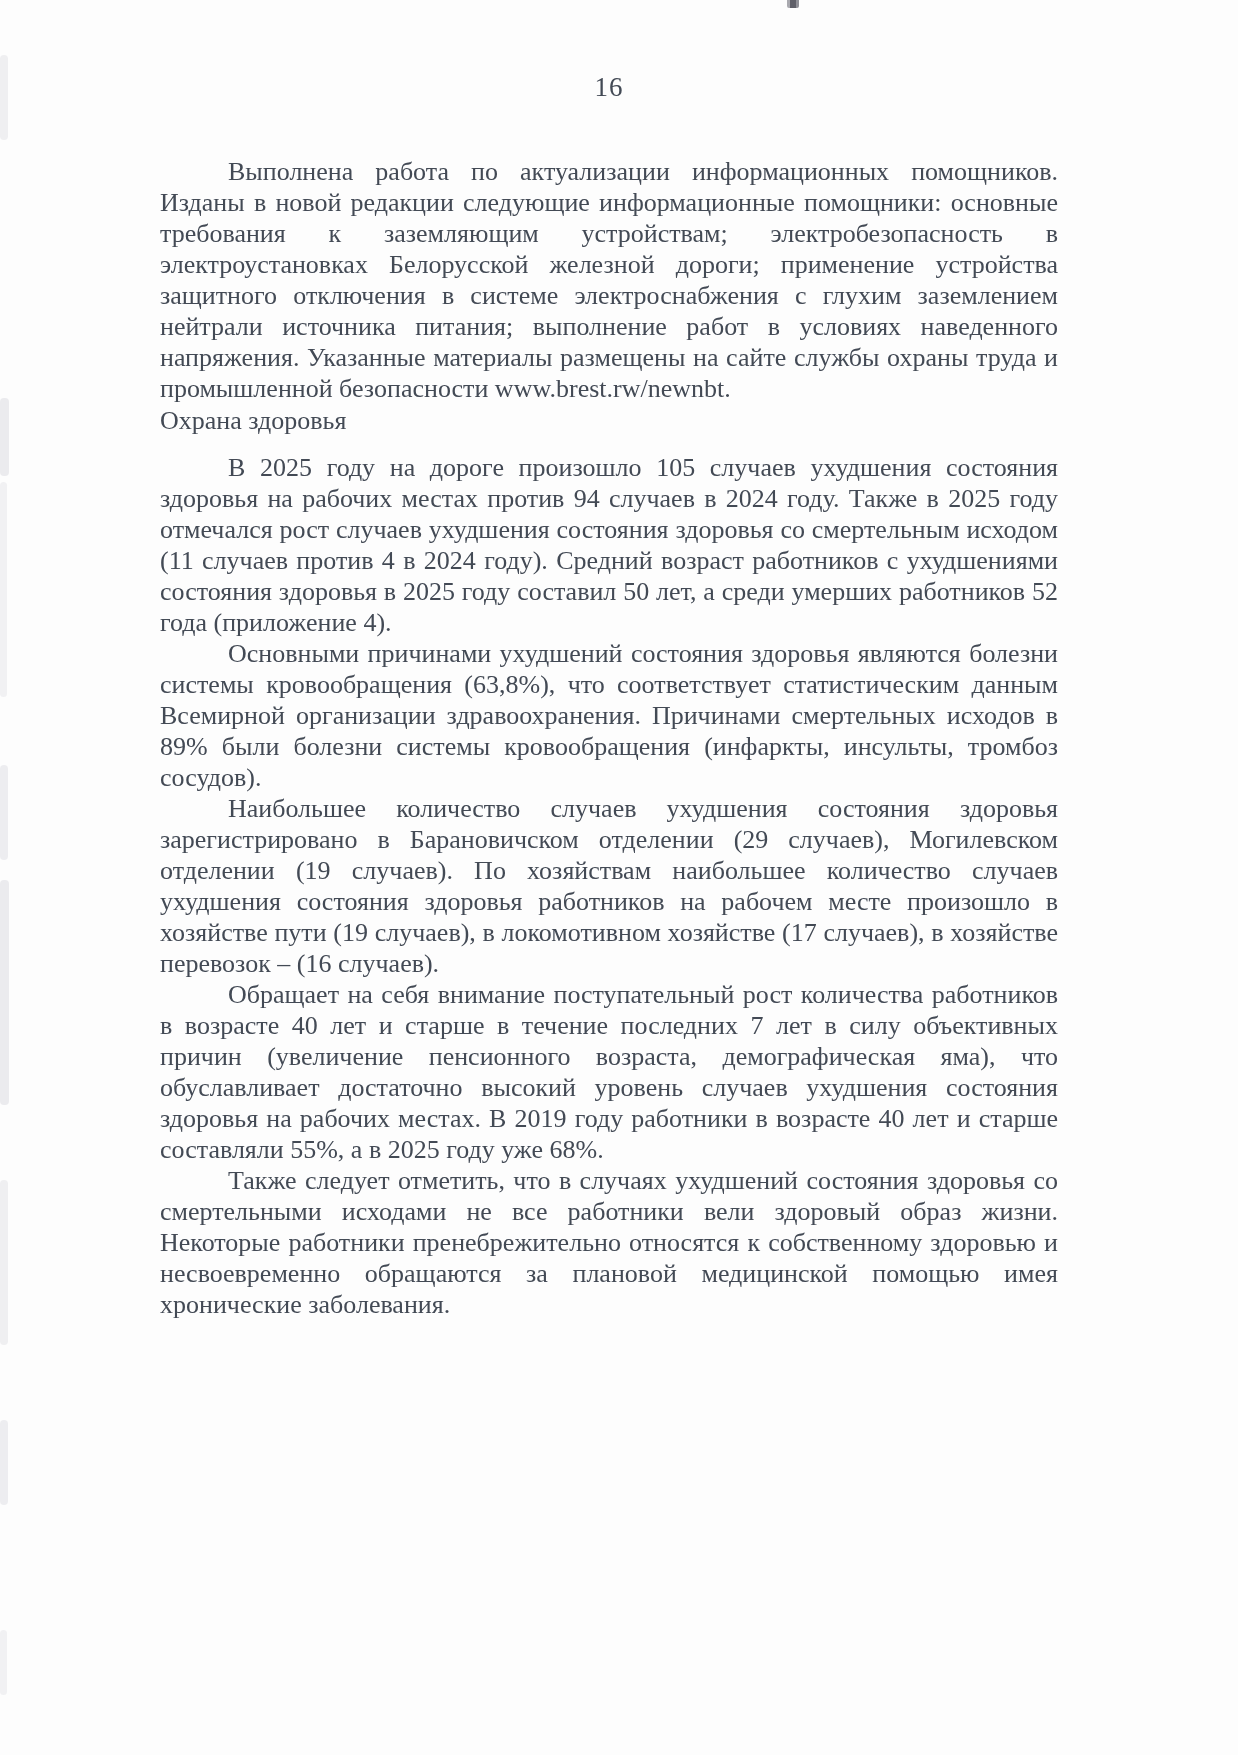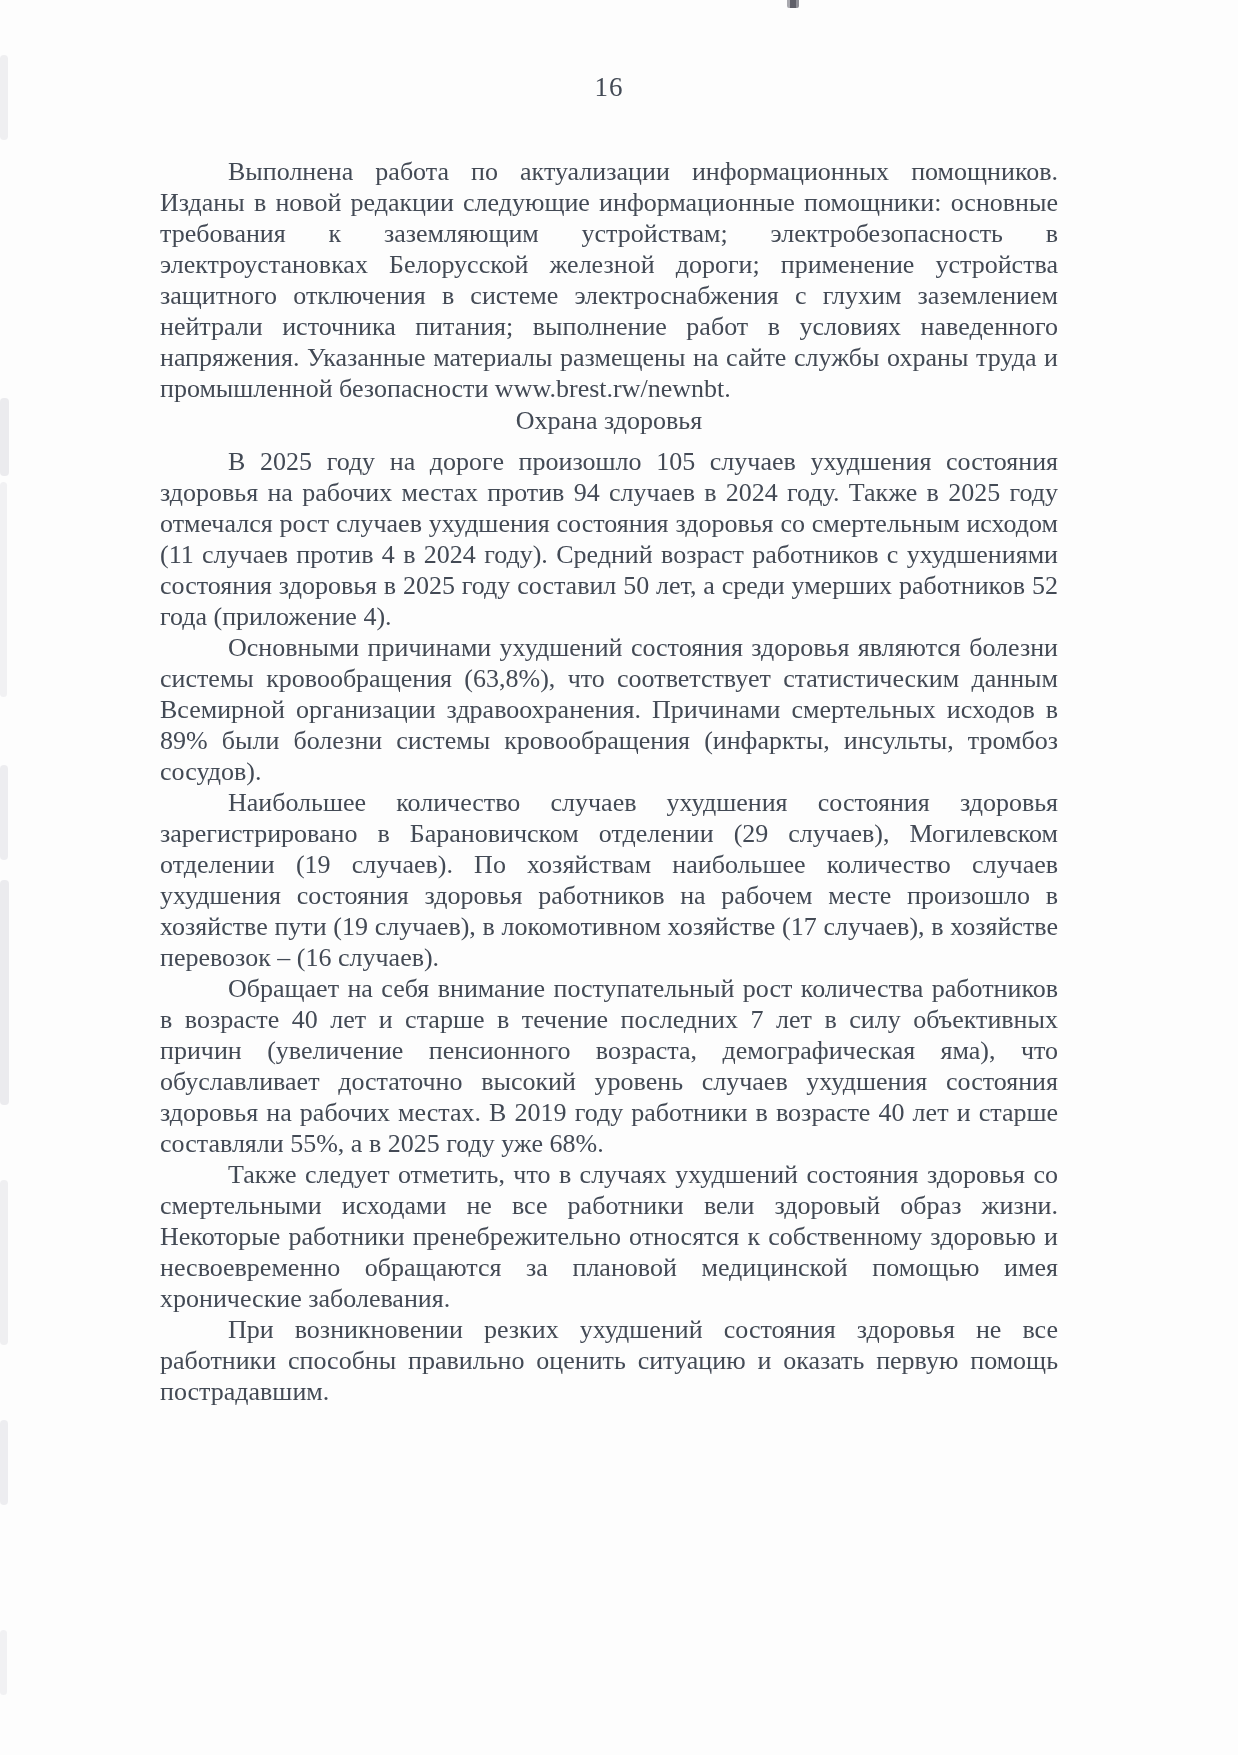--- a/index.html
+++ b/index.html
@@ -50,24 +50,23 @@
     font-size: 26px;
     line-height: 31px;
     text-align: justify;
     text-justify: inter-word;
   }
   .para {
     margin: 0;
     text-indent: 68px;
   }
   .heading {
-    margin: 1px 0 10px 0;
+    margin: 1px 0 16px 0;
     font-size: 26px;
     font-weight: normal;
-    text-align: center;
     text-indent: 0;
   }
 </style>
 </head>
 <body>
 
 <div class="scan-page">
 
   <div class="top-mark"></div>
   <div class="edge-strip" style="top:55px;  height:85px;  width:8px; background:#efeff1;"></div>
@@ -82,16 +81,15 @@
   <div class="page-number">16</div>
 
   <div class="text-column">
     <p class="para">Выполнена работа по актуализации информационных помощников. Изданы в новой редакции следующие информационные помощники: основные требования к заземляющим устройствам; электробезопасность в электроустановках Белорусской железной дороги; применение устройства защитного отключения в системе электроснабжения с глухим заземлением нейтрали источника питания; выполнение работ в условиях наведенного напряжения. Указанные материалы размещены на сайте службы охраны труда и промышленной безопасности www.brest.rw/newnbt.</p>
     <h2 class="heading">Охрана здоровья</h2>
     <p class="para">В 2025 году на дороге произошло 105 случаев ухудшения состояния здоровья на рабочих местах против 94 случаев в 2024 году. Также в 2025 году отмечался рост случаев ухудшения состояния здоровья со смертельным исходом (11 случаев против 4 в 2024 году). Средний возраст работников с ухудшениями состояния здоровья в 2025 году составил 50 лет, а среди умерших работников 52 года (приложение 4).</p>
     <p class="para">Основными причинами ухудшений состояния здоровья являются болезни системы кровообращения (63,8%), что соответствует статистическим данным Всемирной организации здравоохранения. Причинами смертельных исходов в 89% были болезни системы кровообращения (инфаркты, инсульты, тромбоз сосудов).</p>
     <p class="para">Наибольшее количество случаев ухудшения состояния здоровья зарегистрировано в Барановичском отделении (29 случаев), Могилевском отделении (19 случаев). По хозяйствам наибольшее количество случаев ухудшения состояния здоровья работников на рабочем месте произошло в хозяйстве пути (19 случаев), в локомотивном хозяйстве (17 случаев), в хозяйстве перевозок – (16 случаев).</p>
     <p class="para">Обращает на себя внимание поступательный рост количества работников в возрасте 40 лет и старше в течение последних 7 лет в силу объективных причин (увеличение пенсионного возраста, демографическая яма), что обуславливает достаточно высокий уровень случаев ухудшения состояния здоровья на рабочих местах. В 2019 году работники в возрасте 40 лет и старше составляли 55%, а в 2025 году уже 68%.</p>
     <p class="para">Также следует отметить, что в случаях ухудшений состояния здоровья со смертельными исходами не все работники вели здоровый образ жизни. Некоторые работники пренебрежительно относятся к собственному здоровью и несвоевременно обращаются за плановой медицинской помощью имея хронические заболевания.</p>
-    <p class="para">При возникновении резких ухудшений состояния здоровья не все работники способны правильно оценить ситуацию и оказать первую помощь пострадавшим.</p>
   </div>
 
 </div>
 
 </body></html>

